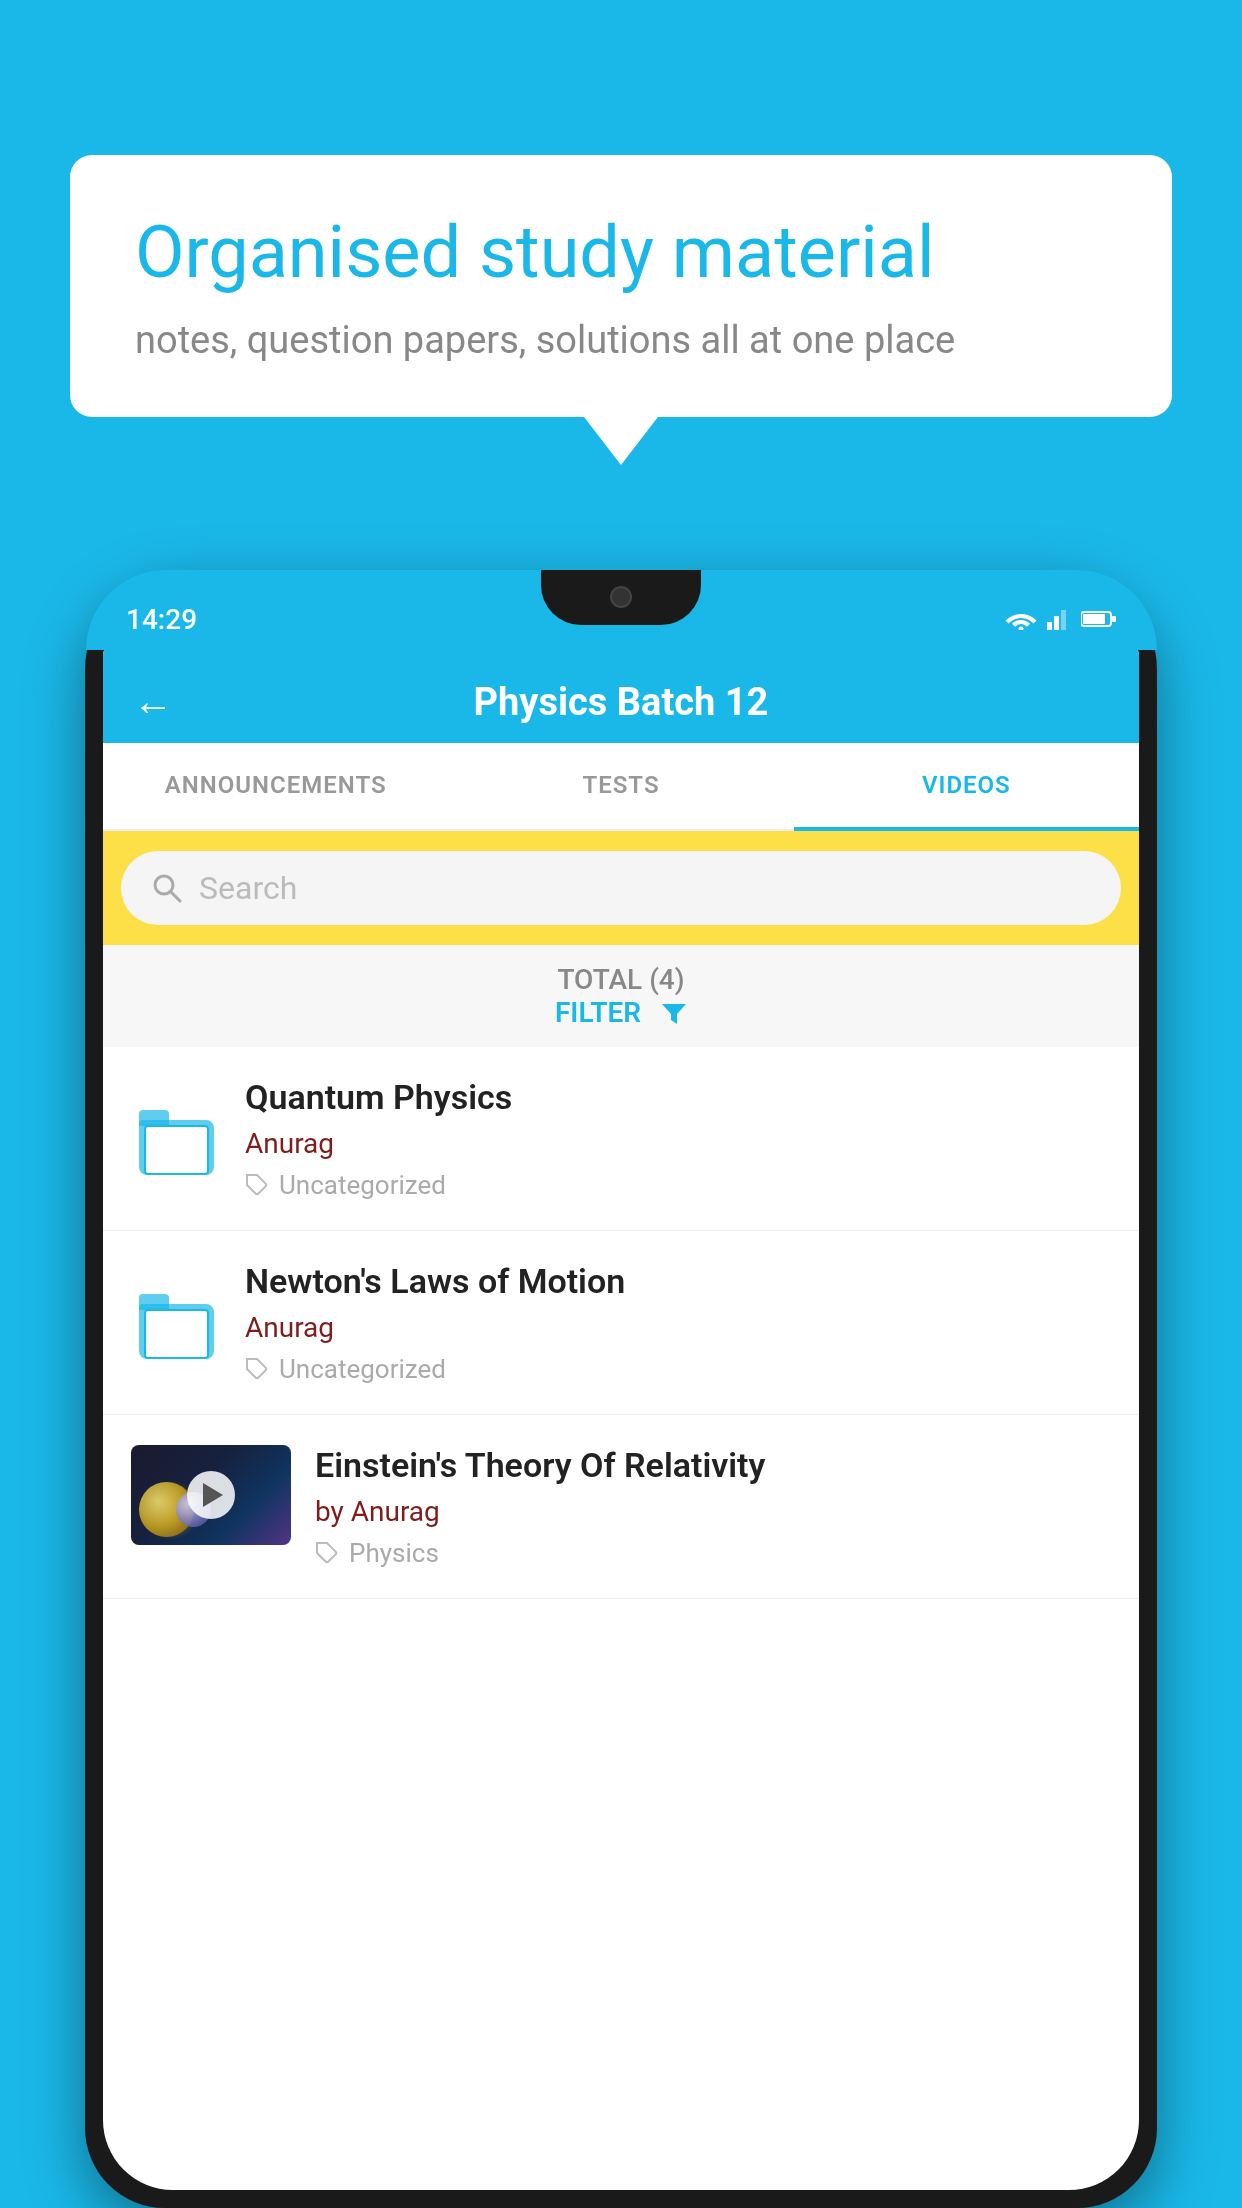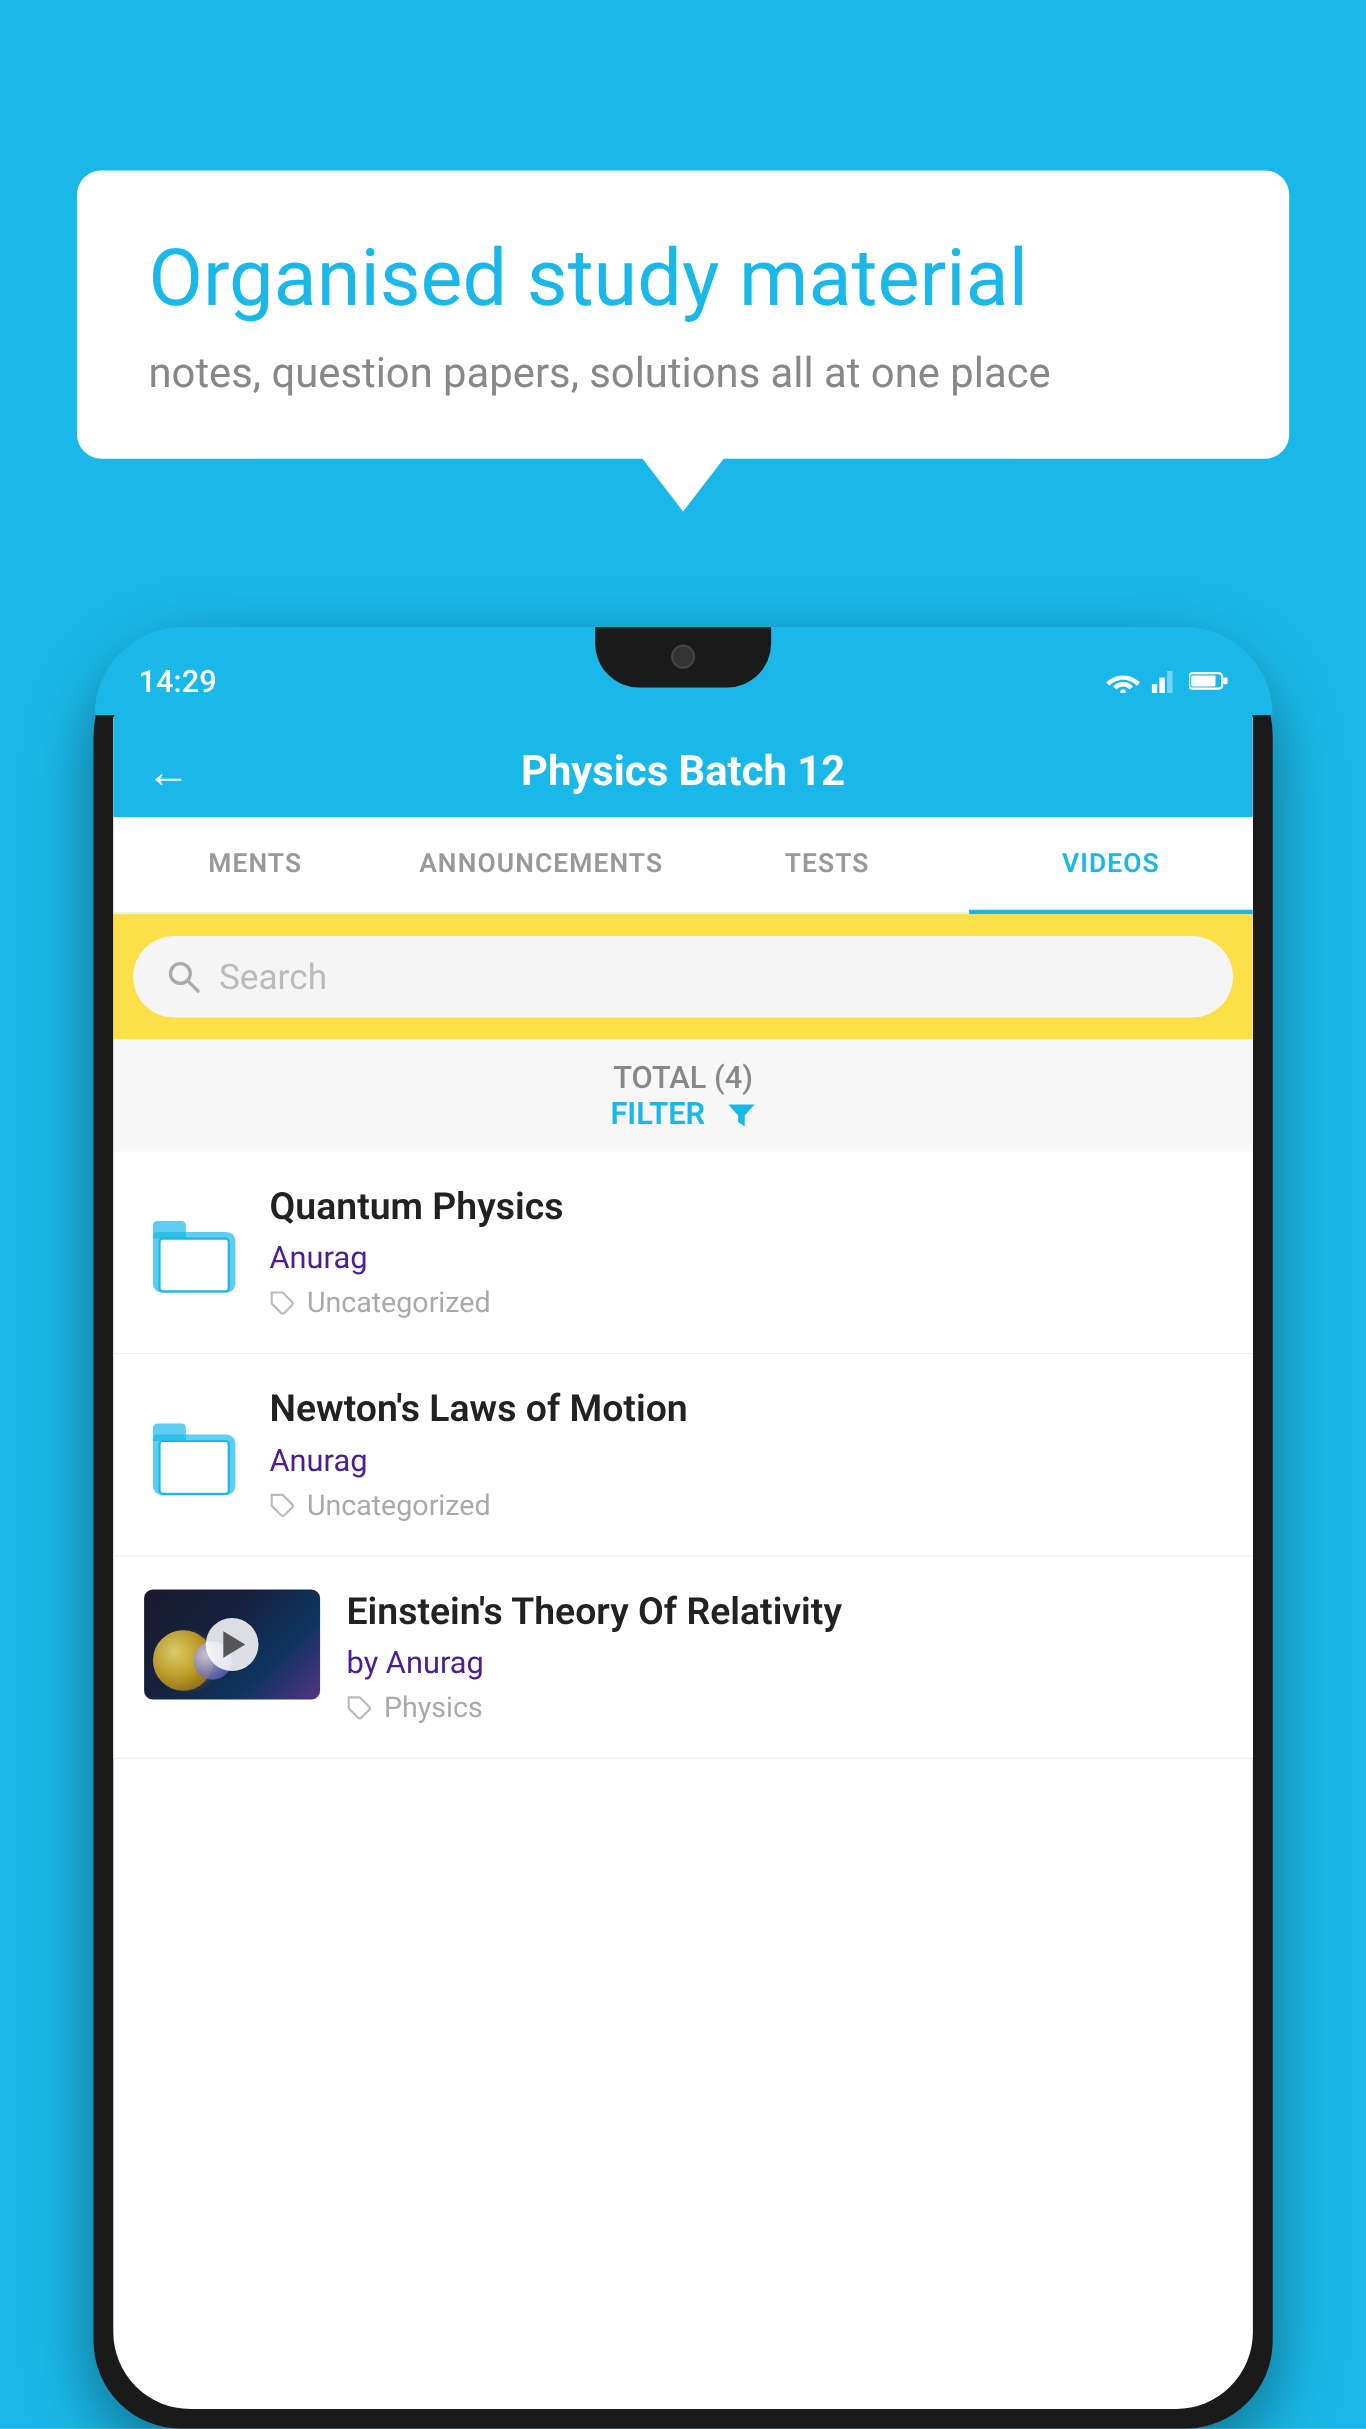--- a/index.html
+++ b/index.html
@@ -295,21 +295,21 @@
 
     .video-title {
       font-size: 34px;
       font-weight: 600;
       color: #222;
       margin-bottom: 10px;
     }
 
     .video-author {
       font-size: 28px;
-      color: #4c1d95;
+      color: #7f1d1d;
       margin-bottom: 10px;
     }
 
     .video-tag {
       display: flex;
       align-items: center;
       gap: 10px;
       font-size: 26px;
       color: #aaa;
     }
@@ -407,21 +407,20 @@
 
     <div class="app-header">
       <span class="back-arrow">←</span>
       <div class="header-title-group">
         <div class="header-title">Physics Batch 12</div>
       </div>
       <div style="width:40px"></div>
     </div>
 
     <div class="tabs">
-      <div class="tab">MENTS</div>
       <div class="tab">ANNOUNCEMENTS</div>
       <div class="tab">TESTS</div>
       <div class="tab active">VIDEOS</div>
     </div>
 
     <div class="search-container">
       <div class="search-bar">
         <svg width="32" height="32" viewBox="0 0 32 32" fill="#aaa">
           <circle cx="13" cy="13" r="9" stroke="#aaa" stroke-width="3" fill="none"></circle>
           <line x1="20" y1="20" x2="29" y2="29" stroke="#aaa" stroke-width="3" stroke-linecap="round"></line>

